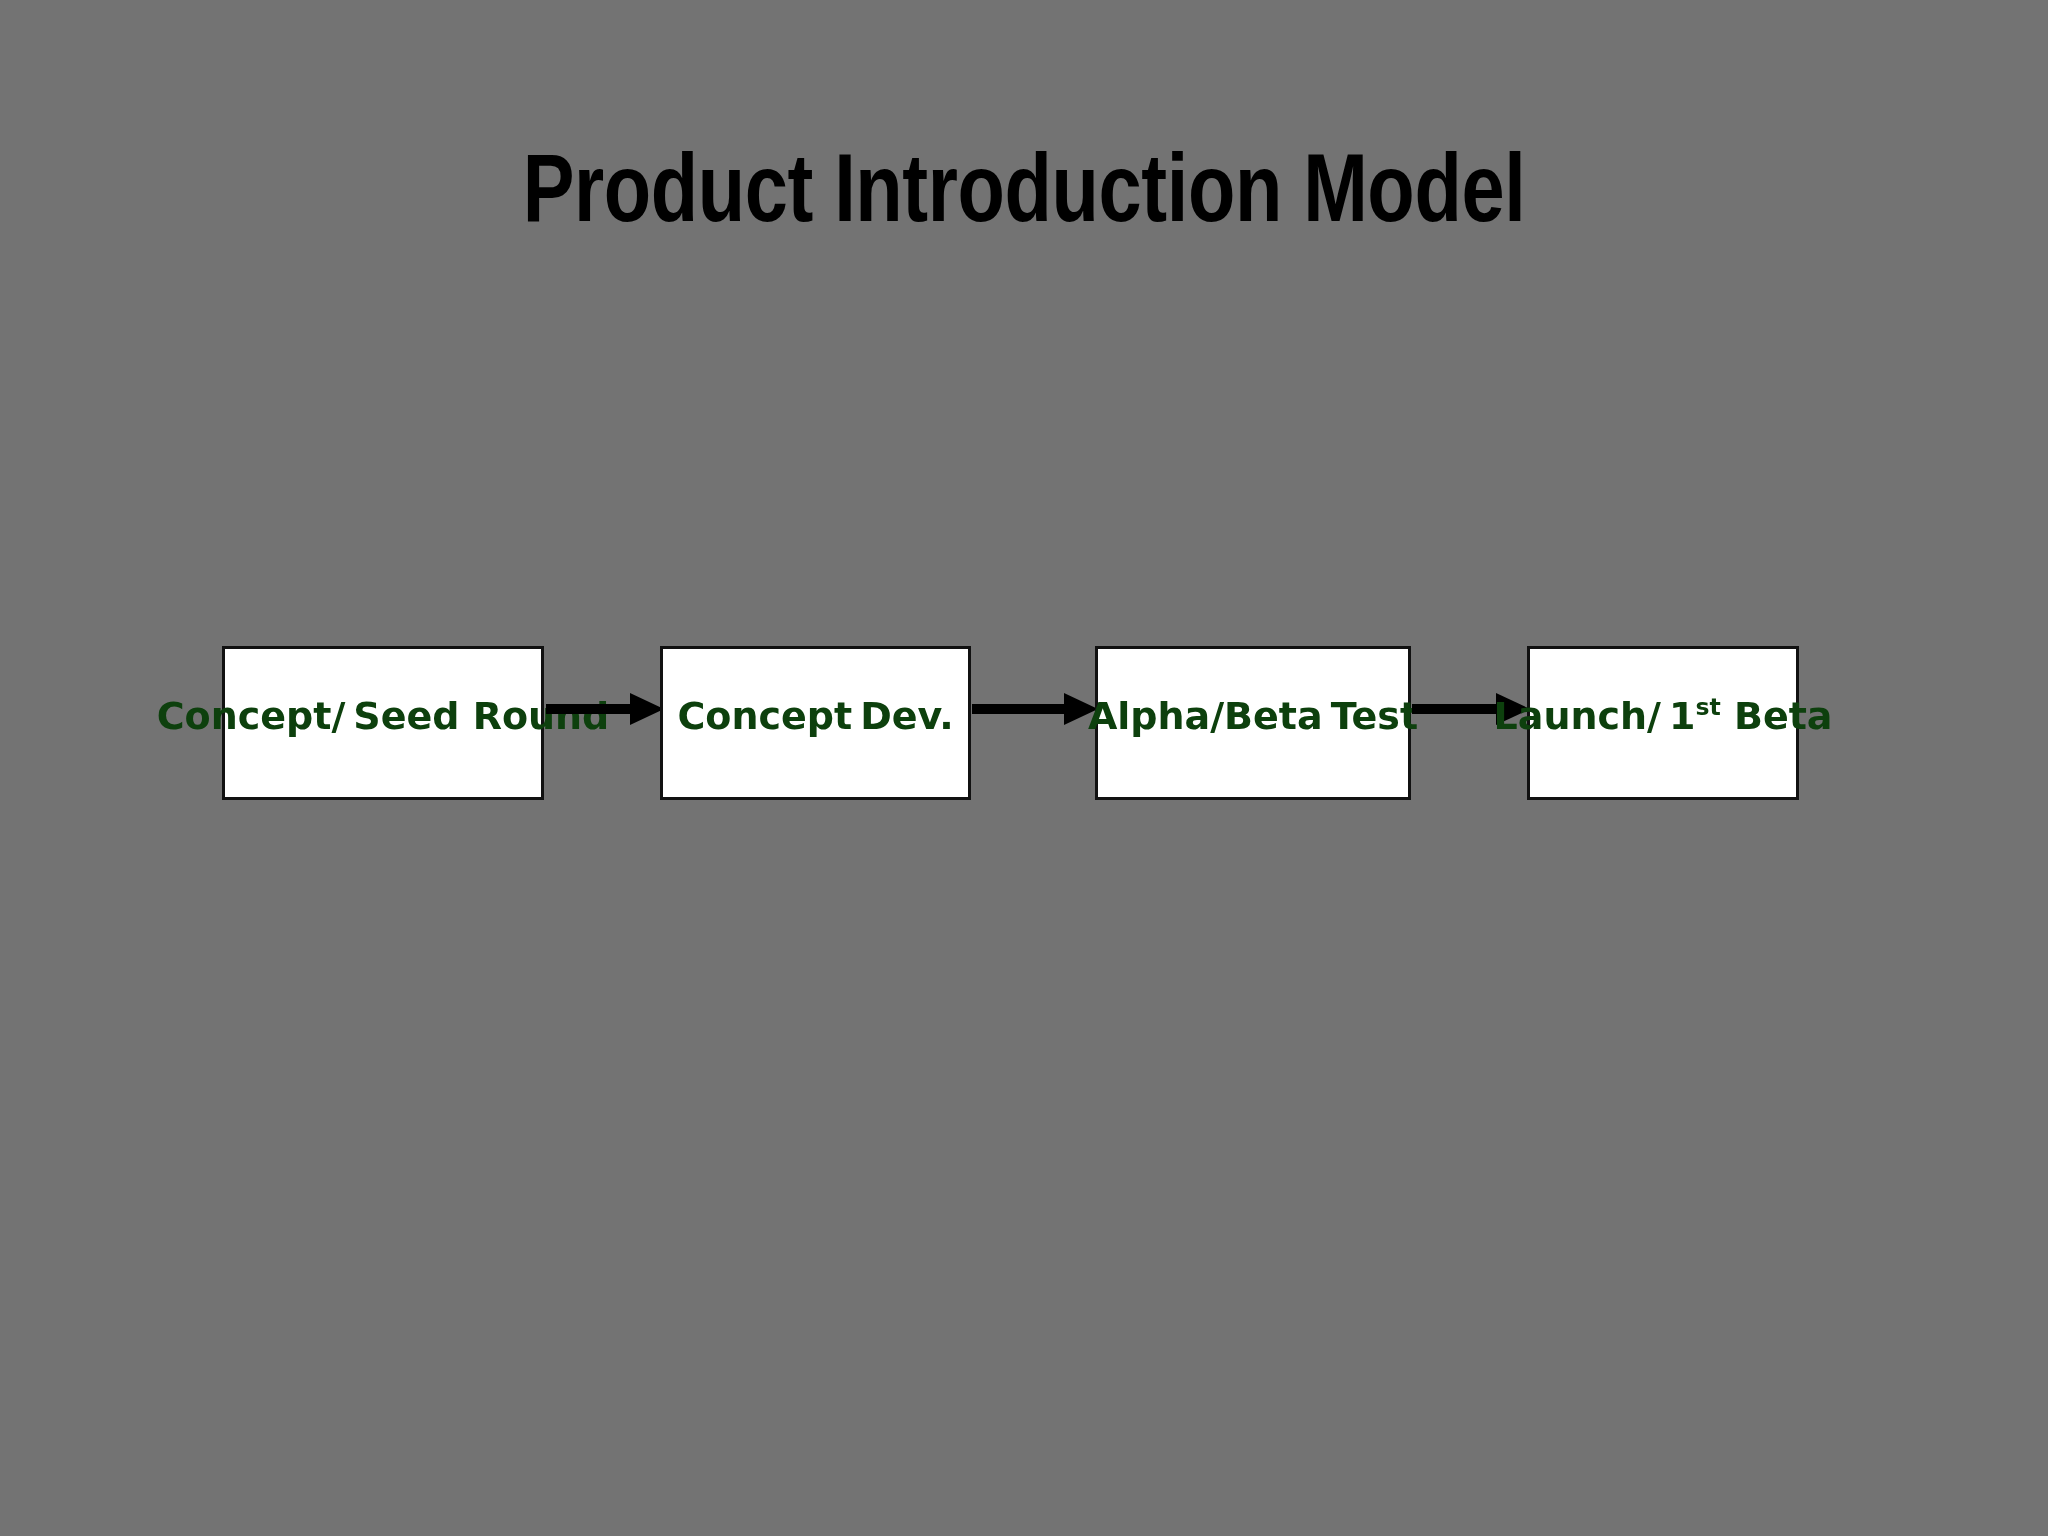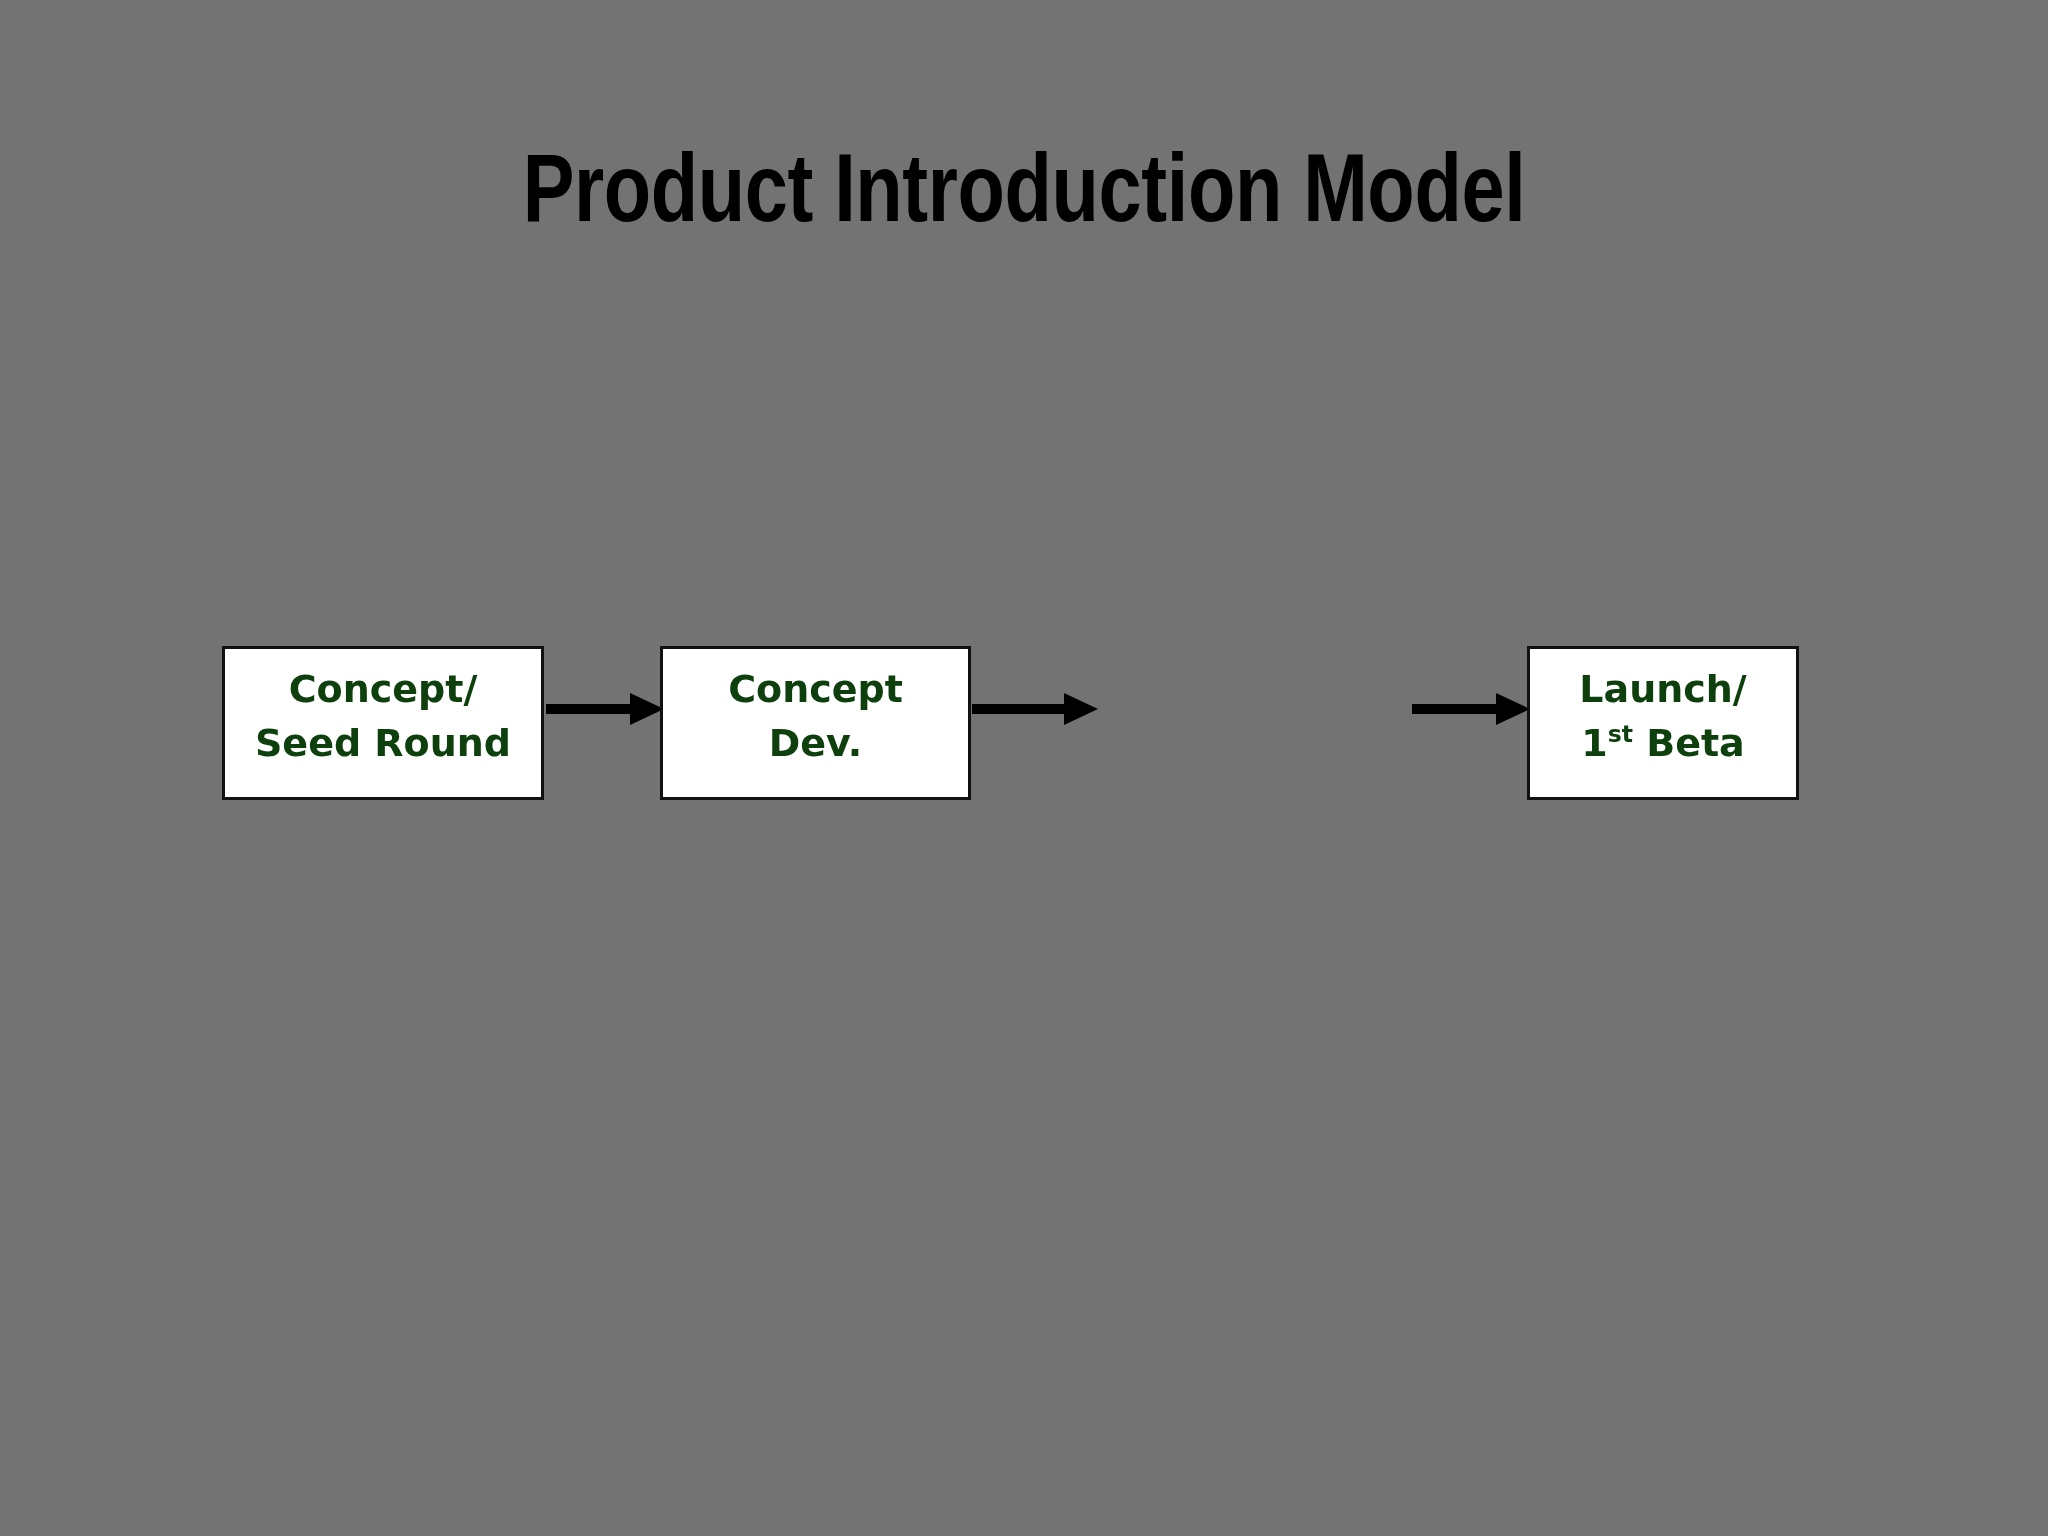--- a/index.html
+++ b/index.html
@@ -50,21 +50,21 @@
   }
 
   .node {
     position: absolute;
     top: 0;
     height: 154px;
     box-sizing: border-box;
     border: 3px solid #111111;
     background: #ffffff;
     display: flex;
-    flex-direction: column;
+    flex-direction: row;
     align-items: center;
     justify-content: center;
     padding-bottom: 14px;
     gap: 8px;
   }
   .node .line {
     font-family: "DejaVu Sans", sans-serif;
     font-weight: bold;
     font-size: 38px;
     line-height: 46px;
@@ -136,20 +136,24 @@
     <div class="node" id="node-1">
       <span class="line">Concept</span>
       <span class="line">Dev.</span>
     </div>
 
     <div class="arrow" id="arrow-1">
       <div class="shaft"></div>
       <div class="head"></div>
     </div>
 
+    <div class="node" id="node-2">
+      <span class="line">Alpha/Beta</span>
+      <span class="line">Test</span>
+    </div>
 
     <div class="arrow" id="arrow-2">
       <div class="shaft"></div>
       <div class="head"></div>
     </div>
 
     <div class="node" id="node-3">
       <span class="line">Launch/</span>
       <span class="line"><span>1</span><sup>st</sup><span> Beta</span></span>
     </div>

